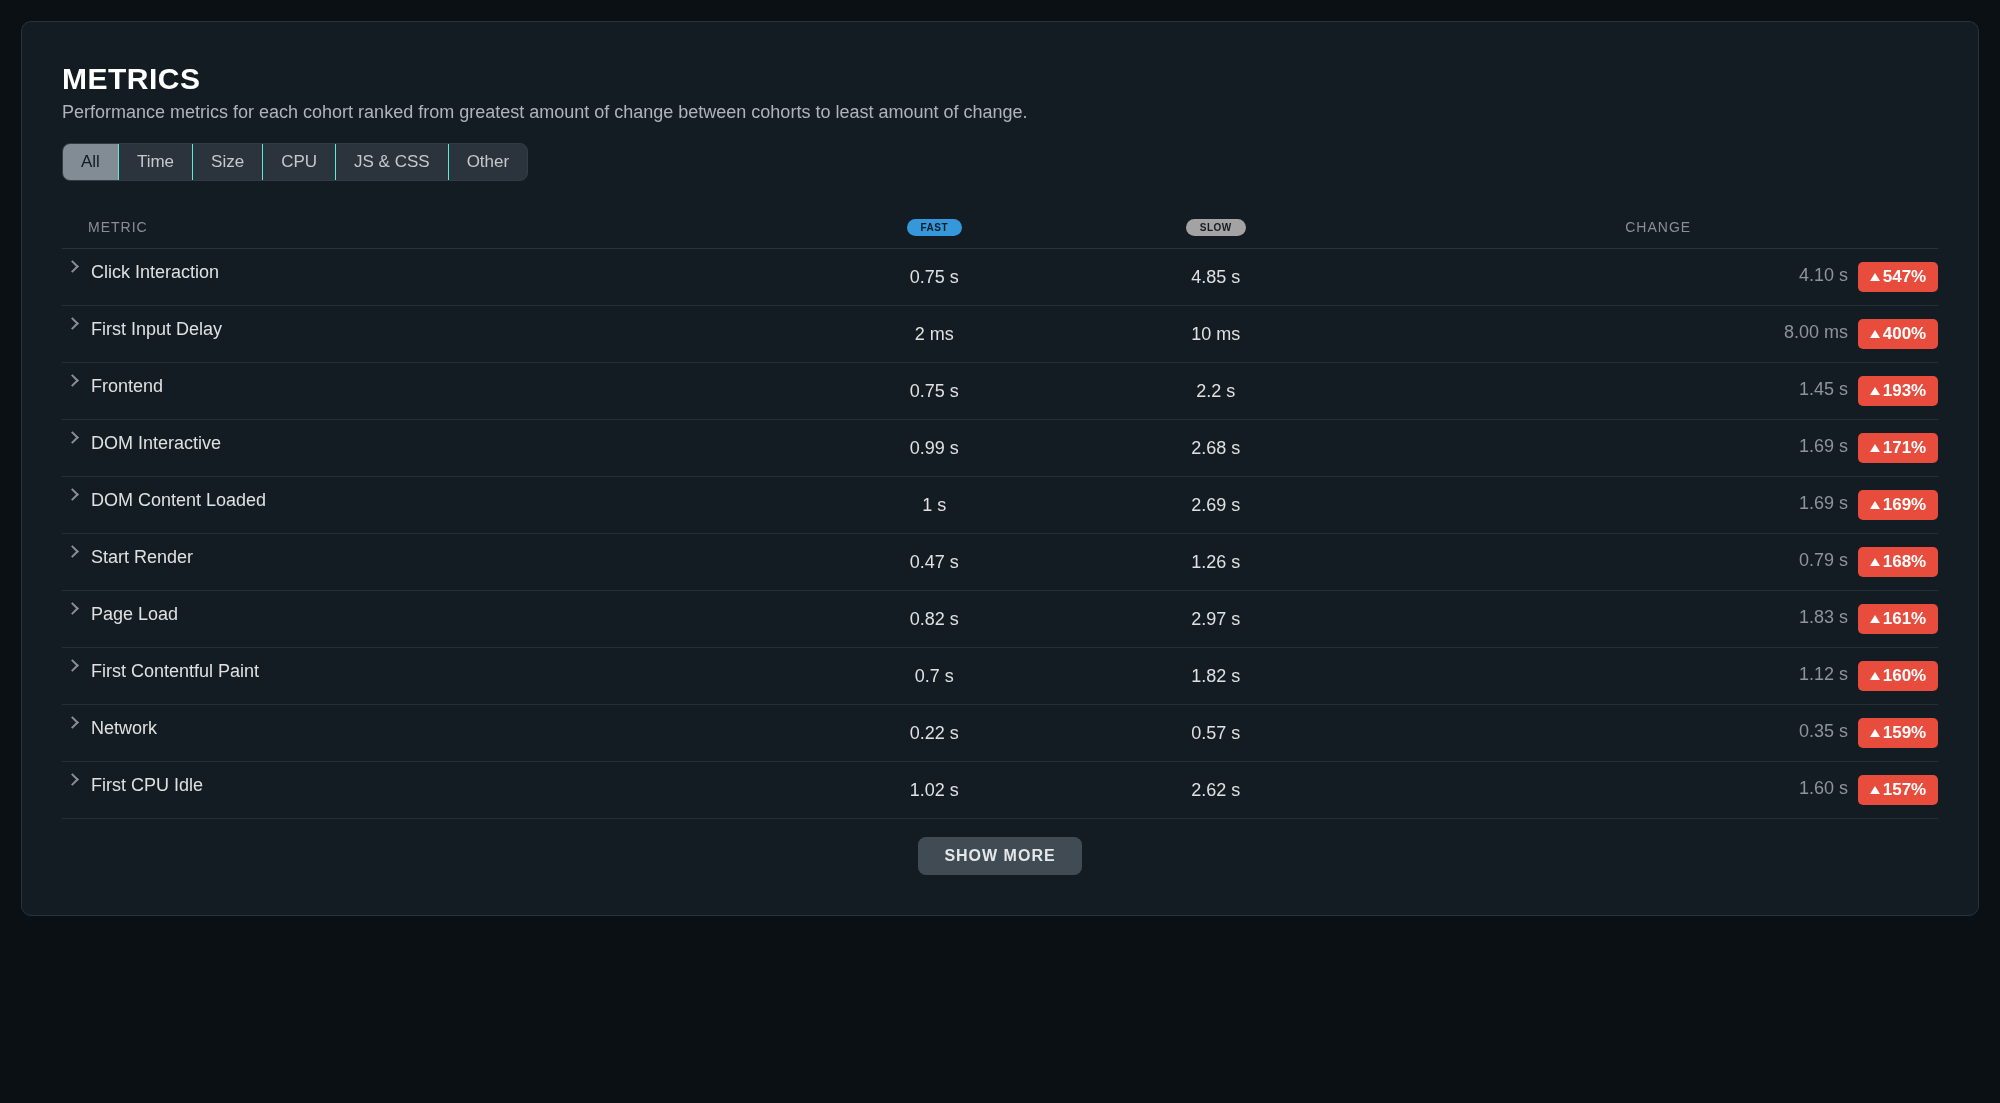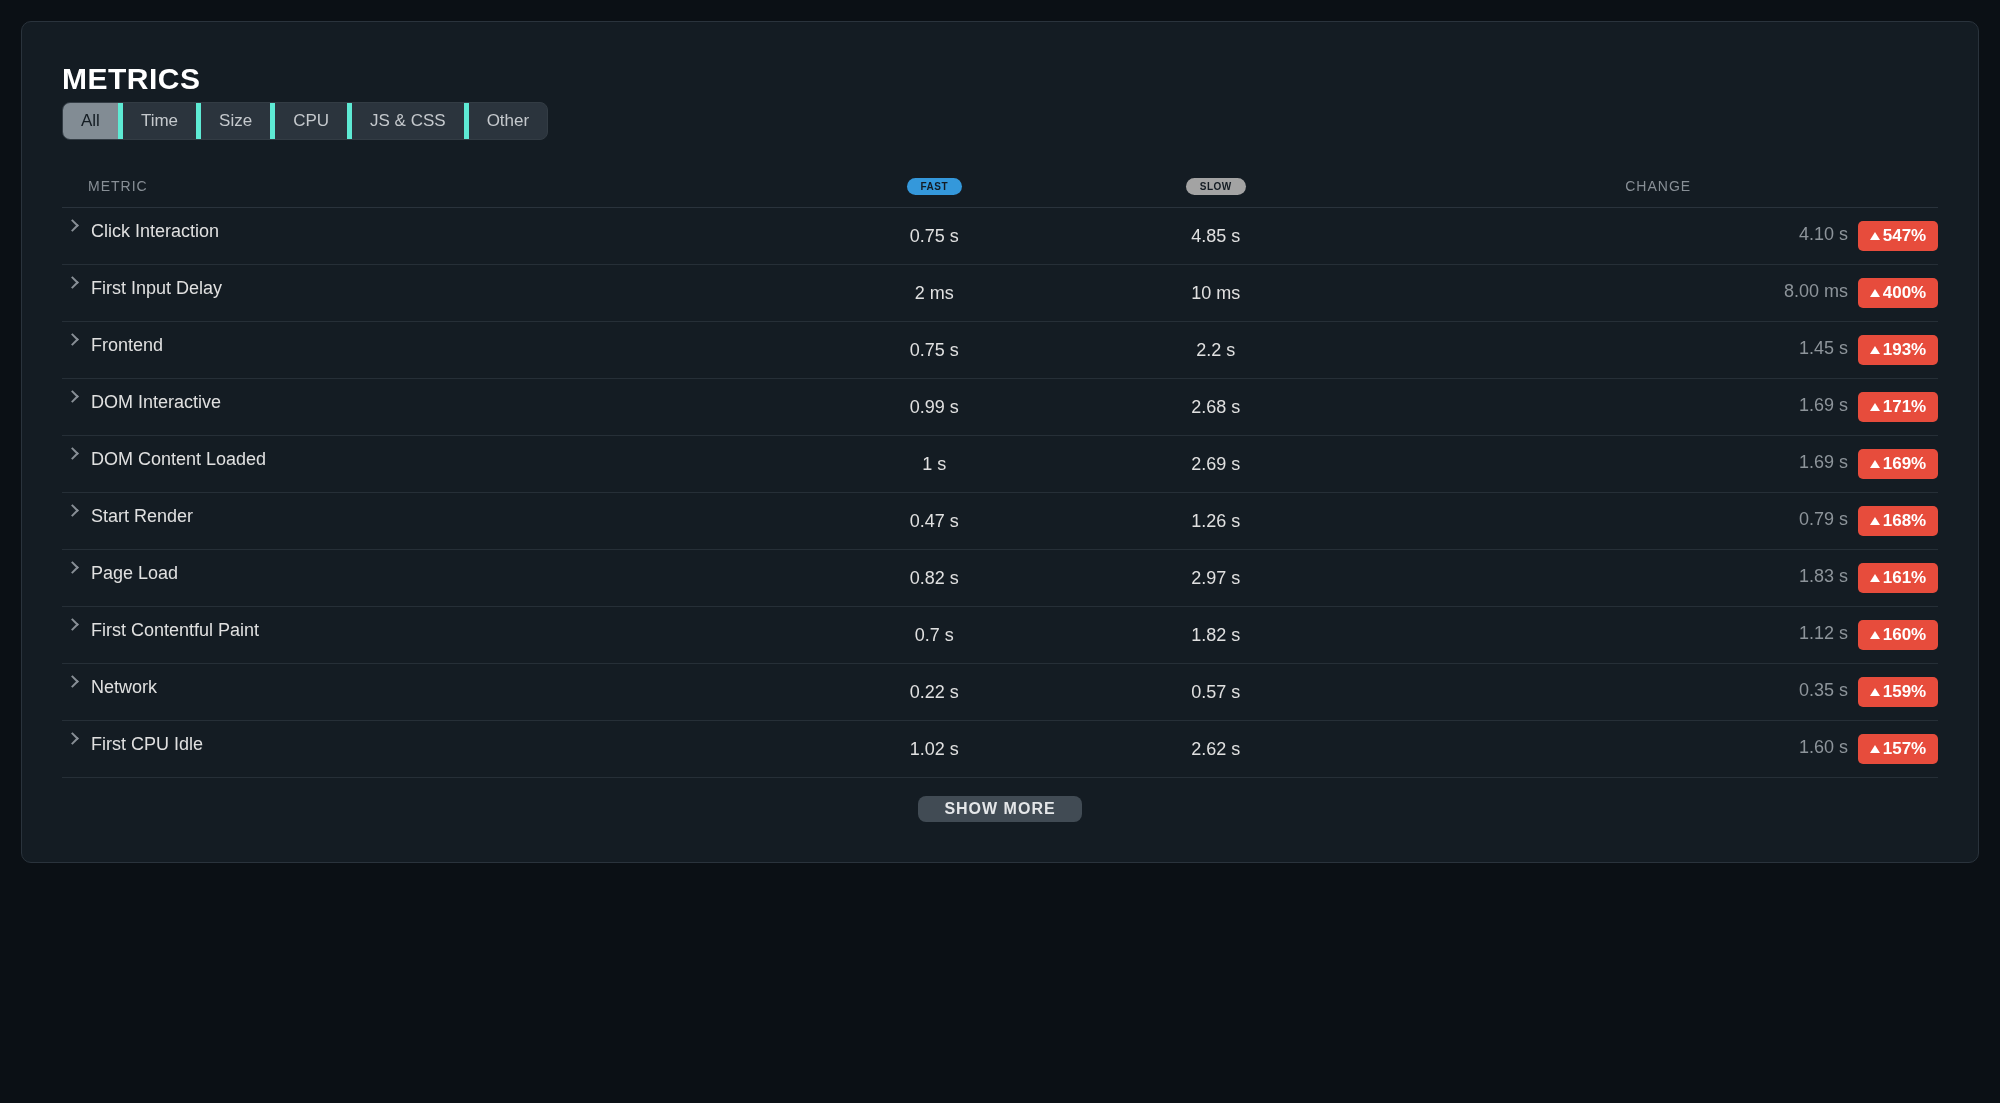--- a/index.html
+++ b/index.html
@@ -34,21 +34,21 @@
       border:1px solid #333c44;
       border-radius:8px;
       overflow:hidden;
       margin-bottom:25px;
     }
     .tab{
       padding:8px 18px;
       font-size:17px;
       color:#c5c9cd;
       cursor:pointer;
-      border-right:5px solid #5eead4;
+      border-right:1px solid #5eead4;
     }
     .tab:last-child{border-right:none;}
     .tab.active{
       background:#828c94;
       color:#141c23;
       font-weight:500;
     }
     table{
       width:100%;
       border-collapse:collapse;
@@ -120,30 +120,31 @@
       display:inline-block;
     }
     .showmore-wrap{text-align:center;padding-top:18px;}
     .showmore{
       background:#414b54;
       color:#e5e7e9;
       border:none;
       font-size:16px;
       font-weight:700;
       letter-spacing:1px;
-      padding:4px 26px;
+      padding:10px 26px;
       border-radius:8px;
       cursor:pointer;
     }
   </style>
 </head>
 <body>
 
 <div class="panel">
   <h1>METRICS</h1>
+  <p class="subtitle">Performance metrics for each cohort ranked from greatest amount of change between cohorts to least amount of change.</p>
 
   <div class="tabs" id="tabs">
       <div class="tab active">All</div>
       <div class="tab">Time</div>
       <div class="tab">Size</div>
       <div class="tab">CPU</div>
       <div class="tab">JS &amp; CSS</div>
       <div class="tab">Other</div>
     </div>
 

